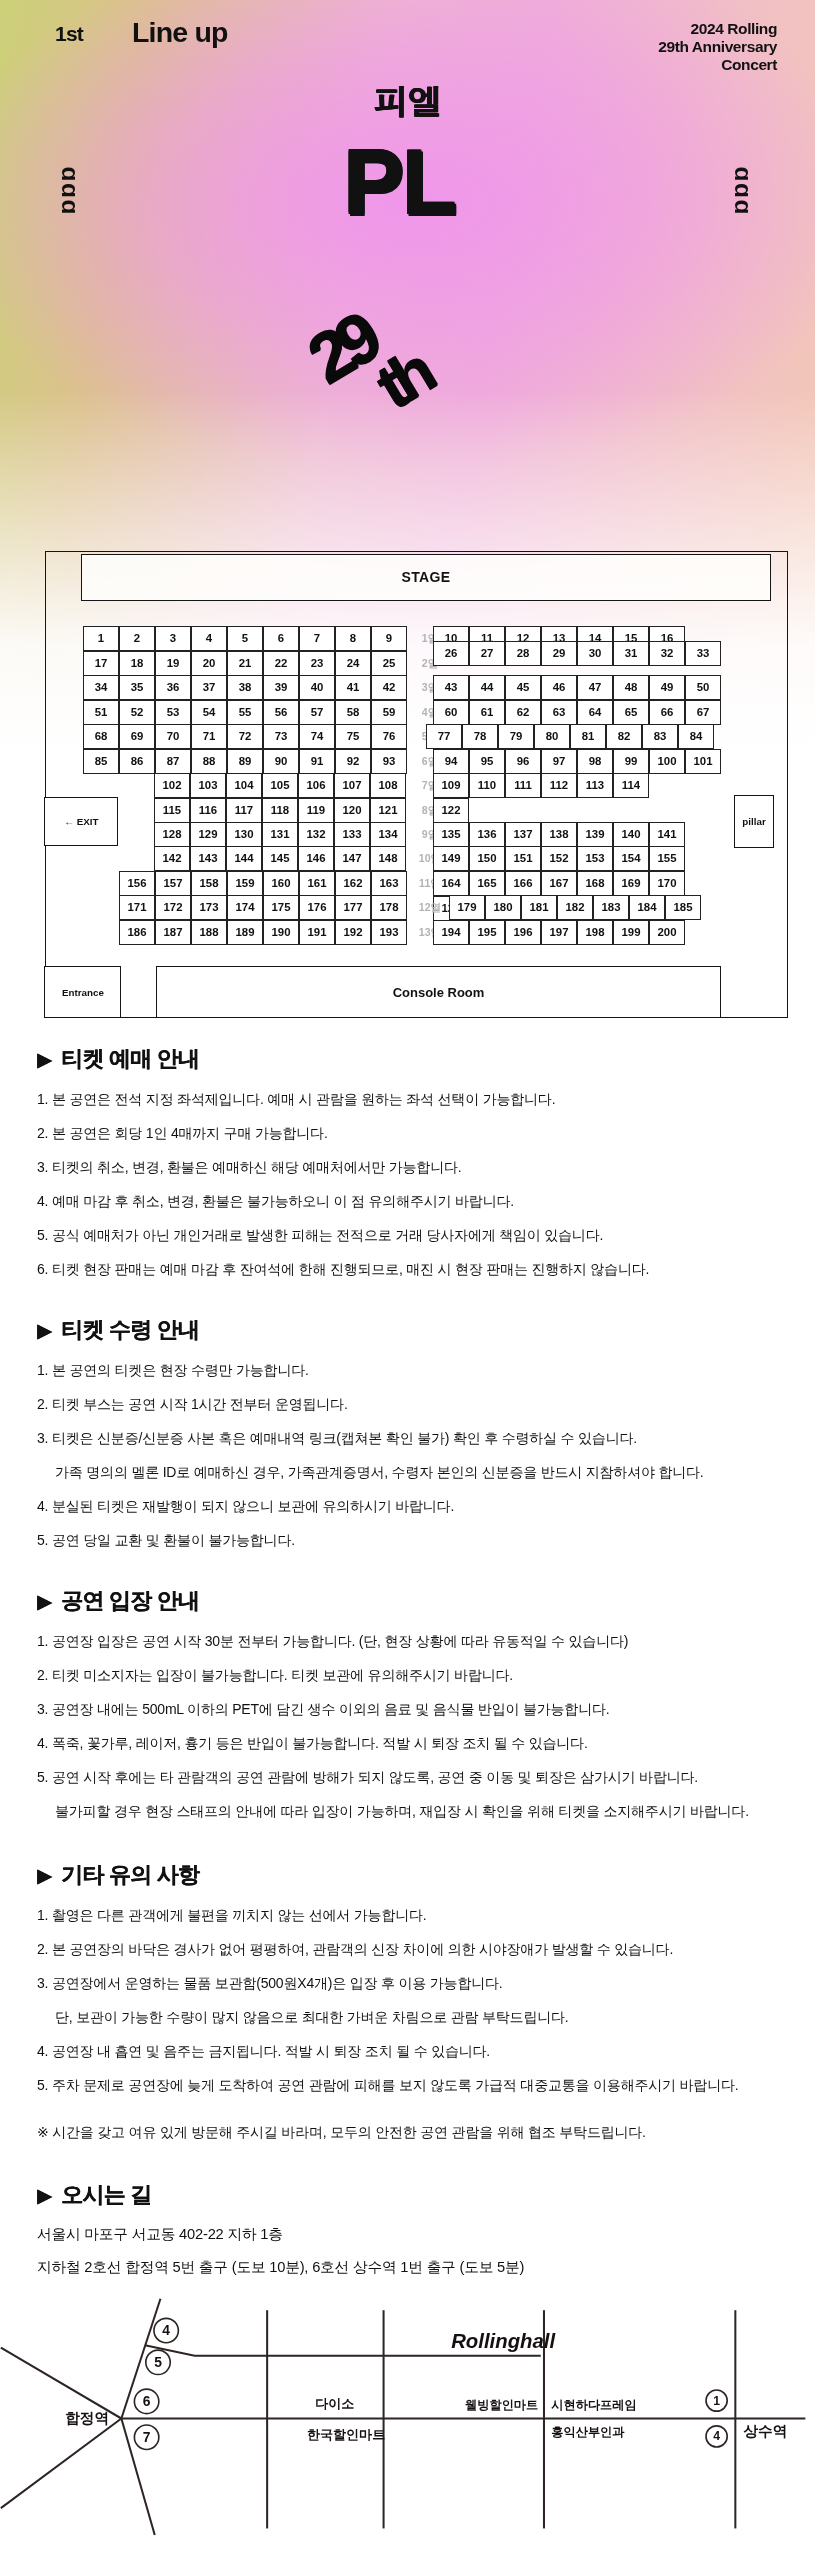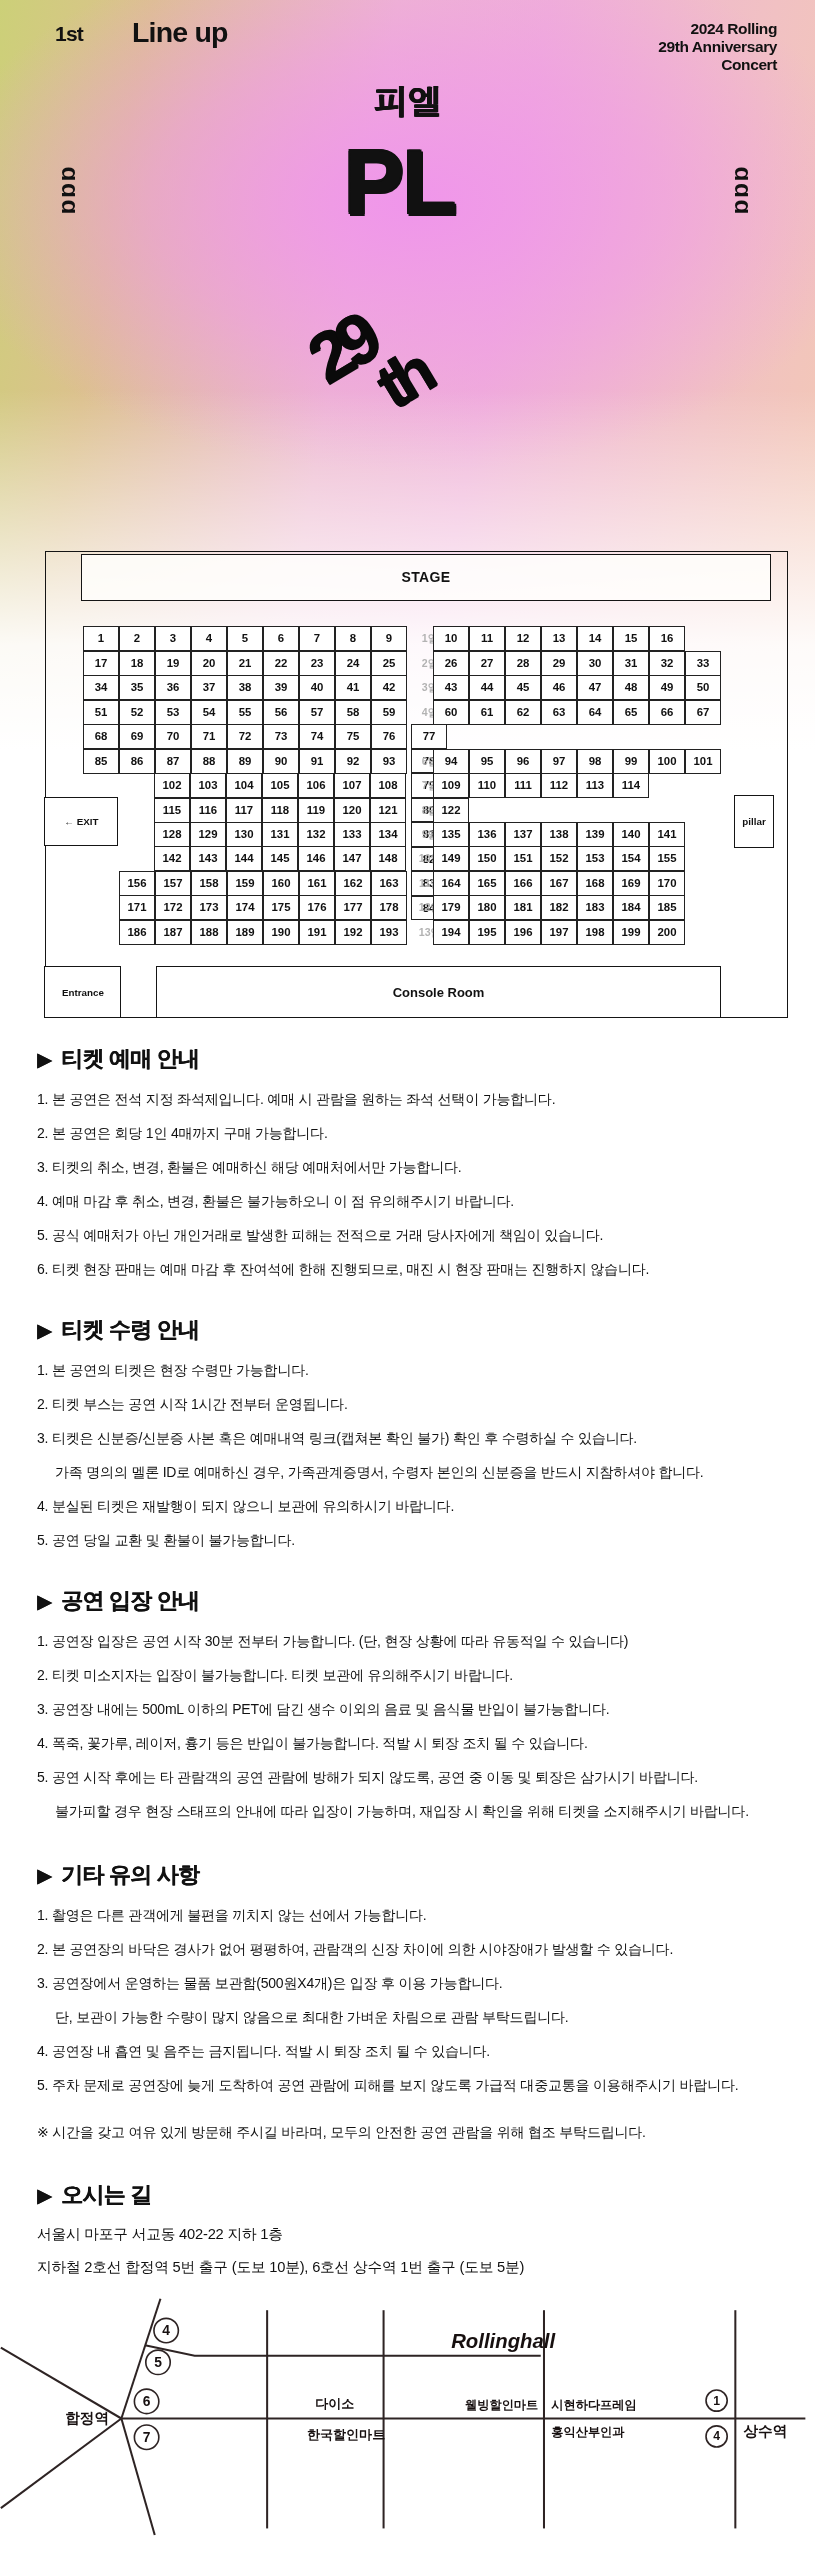--- a/index.html
+++ b/index.html
@@ -113,21 +113,21 @@
         <div class="seat-cell">18</div>
         <div class="seat-cell">19</div>
         <div class="seat-cell">20</div>
         <div class="seat-cell">21</div>
         <div class="seat-cell">22</div>
         <div class="seat-cell">23</div>
         <div class="seat-cell">24</div>
         <div class="seat-cell">25</div>
       </div>
       <div class="row-label" style="top: 99px;">2열</div>
-      <div class="seat-block" style="left: 387px; top: 99px;">
+      <div class="seat-block" style="left: 387px; top: 89px;">
         <div class="seat-cell">26</div>
         <div class="seat-cell">27</div>
         <div class="seat-cell">28</div>
         <div class="seat-cell">29</div>
         <div class="seat-cell">30</div>
         <div class="seat-cell">31</div>
         <div class="seat-cell">32</div>
         <div class="seat-cell">33</div>
       </div>
       <div class="seat-block" style="left: 37px; top: 123px;">
@@ -179,21 +179,21 @@
         <div class="seat-cell">69</div>
         <div class="seat-cell">70</div>
         <div class="seat-cell">71</div>
         <div class="seat-cell">72</div>
         <div class="seat-cell">73</div>
         <div class="seat-cell">74</div>
         <div class="seat-cell">75</div>
         <div class="seat-cell">76</div>
       </div>
       <div class="row-label" style="top: 172px;">5열</div>
-      <div class="seat-block" style="left: 365px; top: 172px; flex-direction: column;">
+      <div class="seat-block" style="left: 380px; top: 172px;">
         <div class="seat-cell">77</div>
         <div class="seat-cell">78</div>
         <div class="seat-cell">79</div>
         <div class="seat-cell">80</div>
         <div class="seat-cell">81</div>
         <div class="seat-cell">82</div>
         <div class="seat-cell">83</div>
         <div class="seat-cell">84</div>
       </div>
       <div class="seat-block" style="left: 37px; top: 197px;">
@@ -316,21 +316,21 @@
         <div class="seat-cell">171</div>
         <div class="seat-cell">172</div>
         <div class="seat-cell">173</div>
         <div class="seat-cell">174</div>
         <div class="seat-cell">175</div>
         <div class="seat-cell">176</div>
         <div class="seat-cell">177</div>
         <div class="seat-cell">178</div>
       </div>
       <div class="row-label" style="top: 343px;">12열</div>
-      <div class="seat-block" style="left: 387px; top: 343px;">
+      <div class="seat-block" style="left: 387px; top: 343px; padding-left: 16px;">
         <div class="seat-cell">179</div>
         <div class="seat-cell">180</div>
         <div class="seat-cell">181</div>
         <div class="seat-cell">182</div>
         <div class="seat-cell">183</div>
         <div class="seat-cell">184</div>
         <div class="seat-cell">185</div>
       </div>
       <div class="seat-block" style="left: 73px; top: 368px;">
         <div class="seat-cell">186</div>

